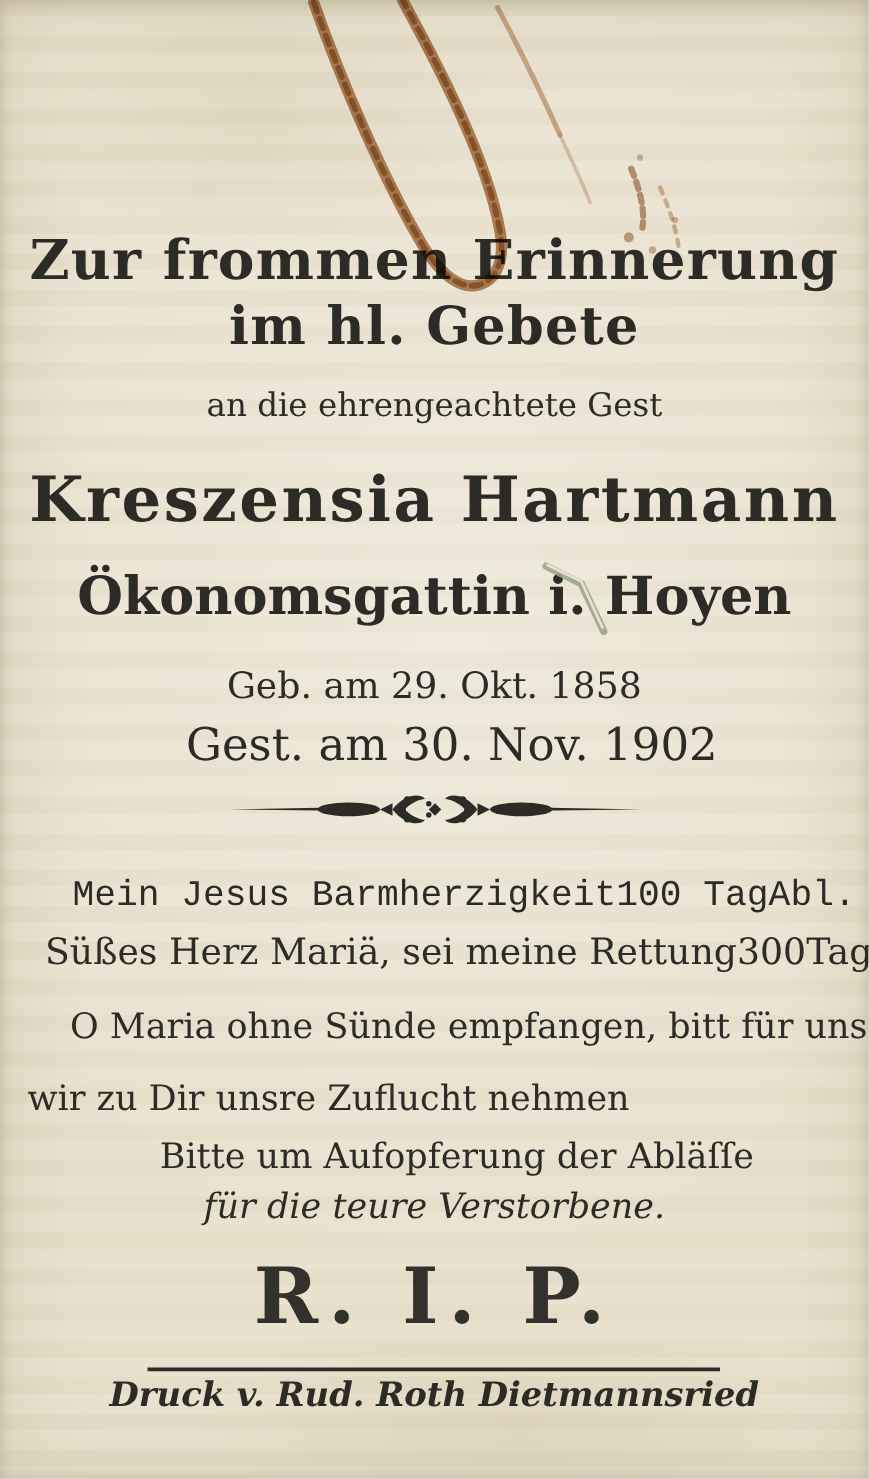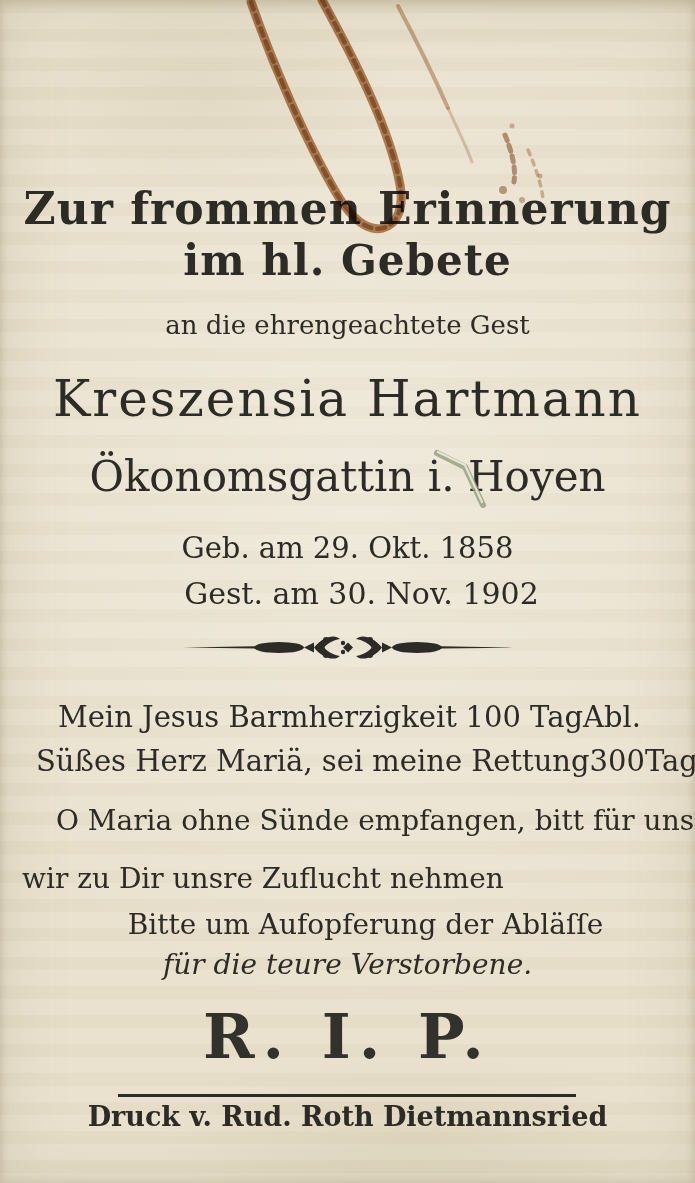--- a/index.html
+++ b/index.html
@@ -20,36 +20,36 @@
     box-shadow:
       inset 0 0 70px rgba(120,100,60,0.16),
       inset 0 4px 10px rgba(110,95,60,0.18),
       inset 0 -3px 8px rgba(110,95,60,0.10);
     color:#2d2b26;
   }
   .txt{position:absolute;left:0;right:0;text-align:center;white-space:nowrap;}
   .header1{top:160px;font-size:44px;font-weight:bold;letter-spacing:1px;margin-top:23px;}
   .header2{top:236px;font-size:42px;font-weight:bold;letter-spacing:1px;}
   .dedication{top:310px;font-size:26px;}
-  .name{top:370px;font-size:50px;font-weight:normal;letter-spacing:2px;}
-  .rank{top:452px;font-size:42px;font-weight:normal;}
+  .name{top:370px;font-size:50px;font-weight:bold;letter-spacing:2px;}
+  .rank{top:452px;font-size:42px;font-weight:bold;}
   .born{top:531px;font-size:29px;}
-  .died{top:576px;font-size:30px;margin-left:28px;}
+  .died{top:576px;font-size:36px;margin-left:28px;}
   .divider{position:absolute;top:628px;left:50%;transform:translateX(-50%);width:330px;height:40px;}
   .prayer-row{position:absolute;display:flex;justify-content:space-between;font-size:29px;white-space:nowrap;}
-  .prayer-row.r1{top:700px;left:58px;right:54px;}
+  .prayer-row.r1{top:700px;left:58px;right:54px;font-family:Liberation Mono, monospace;}
   .prayer-row.r2{top:744px;left:36px;right:36px;}
   .petition{position:absolute;top:798px;left:22px;right:30px;font-size:28px;line-height:46px;text-align:left;}
   .petition .l1{text-indent:34px;white-space:nowrap;}
   .petition .l2{white-space:nowrap;margin-top:12px;}
   .request1{top:908px;font-size:28px;margin-left:36px;}
   .request2{top:948px;font-size:28px;font-style:italic;}
   .rip{top:1000px;font-size:62px;font-weight:bold;letter-spacing:8px;color:#33312c;text-align:center;}
   .rule{position:absolute;top:1094px;left:118px;width:458px;height:3px;background:#2d2b26;}
-  .imprint{top:1101px;font-size:27px;font-weight:bold;}
+  .imprint{top:1101px;font-size:27px;font-weight:bold;font-style:italic;}
   .stain-svg{position:absolute;top:0;left:0;mix-blend-mode:multiply;pointer-events:none;}
   .scratch-svg{position:absolute;top:445px;left:425px;pointer-events:none;}
 </style>
 </head>
 <body>
 
 <div class="card">
 
   <div class="txt header1">Zur frommen Erinnerung</div>
   <div class="txt header2">im hl. Gebete</div>

